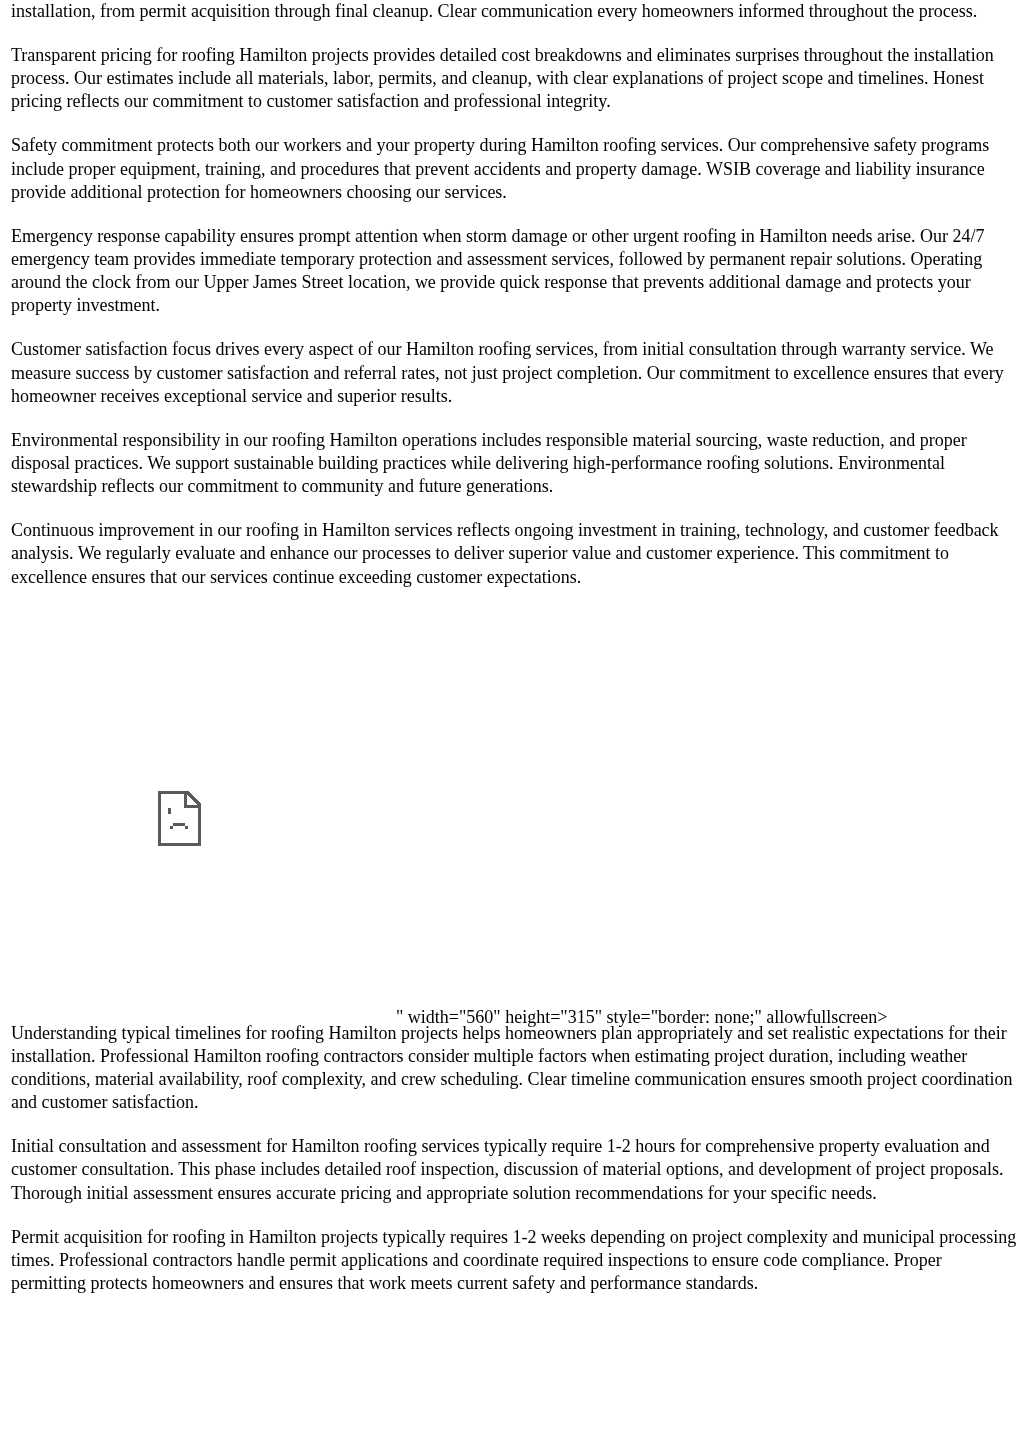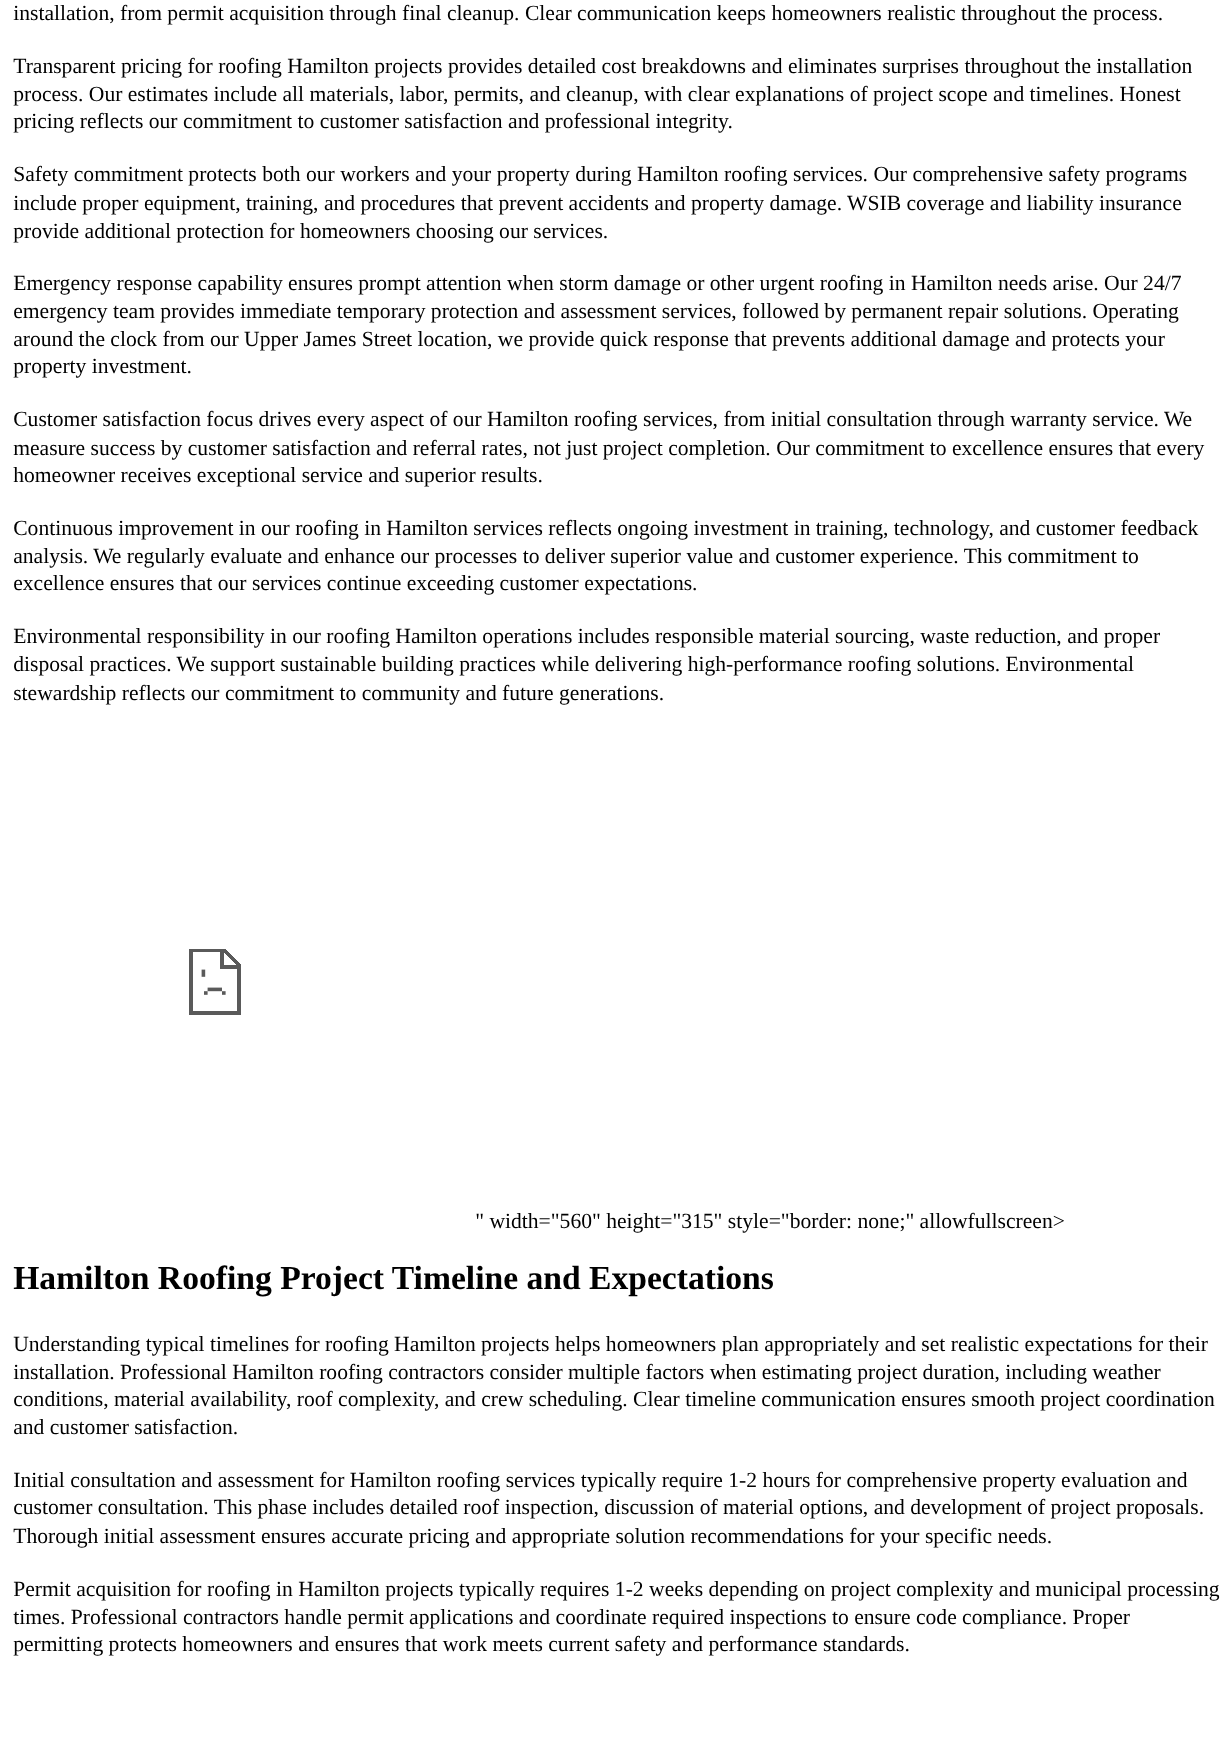--- a/index.html
+++ b/index.html
@@ -50,40 +50,39 @@
     font-size: 28px;
     line-height: 32px;
     font-weight: bold;
     margin: 28px 0 27px 0;
   }
 </style>
 </head>
 <body>
 
 <div class="content">
-  <p class="top-para">installation, from permit acquisition through final cleanup. Clear communication keeps homeowners realistic throughout the process.</p>
+  <p class="top-para">installation, from permit acquisition through final cleanup. Clear communication every homeowners informed throughout the process.</p>
   <p>Transparent pricing for roofing Hamilton projects provides detailed cost breakdowns and eliminates surprises throughout the installation process. Our estimates include all materials, labor, permits, and cleanup, with clear explanations of project scope and timelines. Honest pricing reflects our commitment to customer satisfaction and professional integrity.</p>
   <p>Safety commitment protects both our workers and your property during Hamilton roofing services. Our comprehensive safety programs include proper equipment, training, and procedures that prevent accidents and property damage. WSIB coverage and liability insurance provide additional protection for homeowners choosing our services.</p>
   <p>Emergency response capability ensures prompt attention when storm damage or other urgent roofing in Hamilton needs arise. Our 24/7 emergency team provides immediate temporary protection and assessment services, followed by permanent repair solutions. Operating around the clock from our Upper James Street location, we provide quick response that prevents additional damage and protects your property investment.</p>
   <p>Customer satisfaction focus drives every aspect of our Hamilton roofing services, from initial consultation through warranty service. We measure success by customer satisfaction and referral rates, not just project completion. Our commitment to excellence ensures that every homeowner receives exceptional service and superior results.</p>
+  <p>Environmental responsibility in our roofing Hamilton operations includes responsible material sourcing, waste reduction, and proper disposal practices. We support sustainable building practices while delivering high-performance roofing solutions. Environmental stewardship reflects our commitment to community and future generations.</p>
   <p>Continuous improvement in our roofing in Hamilton services reflects ongoing investment in training, technology, and customer feedback analysis. We regularly evaluate and enhance our processes to deliver superior value and customer experience. This commitment to excellence ensures that our services continue exceeding customer expectations.</p>
-  <p>Environmental responsibility in our roofing Hamilton operations includes responsible material sourcing, waste reduction, and proper disposal practices. We support sustainable building practices while delivering high-performance roofing solutions. Environmental stewardship reflects our commitment to community and future generations.</p>
 
   <div class="iframe-area">
     <div class="broken-frame">
       <svg class="broken-icon" viewBox="0 0 44 56" xmlns="http://www.w3.org/2000/svg">
         <path d="M2 2 H30 L42 14 V54 H2 Z" fill="#ffffff" stroke="#5a5a5a" stroke-width="3" shape-rendering="crispEdges"></path>
         <path d="M28 2 V16 H42" fill="none" stroke="#5a5a5a" stroke-width="3" shape-rendering="crispEdges"></path>
         <rect x="11" y="18" width="3" height="6" fill="#5a5a5a"></rect>
         <rect x="13" y="36" width="3" height="3" fill="#5a5a5a"></rect>
         <rect x="16" y="33" width="12" height="3" fill="#5a5a5a"></rect>
         <rect x="28" y="36" width="3" height="3" fill="#5a5a5a"></rect>
       </svg>
     </div>
     <span class="leftover-attr">" width="560" height="315" style="border: none;" allowfullscreen&gt;</span>
   </div>
 
-  <h2>Hamilton Roofing Project Timeline and Expectations</h2>
 
   <p>Understanding typical timelines for roofing Hamilton projects helps homeowners plan appropriately and set realistic expectations for their installation. Professional Hamilton roofing contractors consider multiple factors when estimating project duration, including weather conditions, material availability, roof complexity, and crew scheduling. Clear timeline communication ensures smooth project coordination and customer satisfaction.</p>
   <p>Initial consultation and assessment for Hamilton roofing services typically require 1-2 hours for comprehensive property evaluation and customer consultation. This phase includes detailed roof inspection, discussion of material options, and development of project proposals. Thorough initial assessment ensures accurate pricing and appropriate solution recommendations for your specific needs.</p>
   <p>Permit acquisition for roofing in Hamilton projects typically requires 1-2 weeks depending on project complexity and municipal processing times. Professional contractors handle permit applications and coordinate required inspections to ensure code compliance. Proper permitting protects homeowners and ensures that work meets current safety and performance standards.</p>
 </div>
 
 </body></html>

